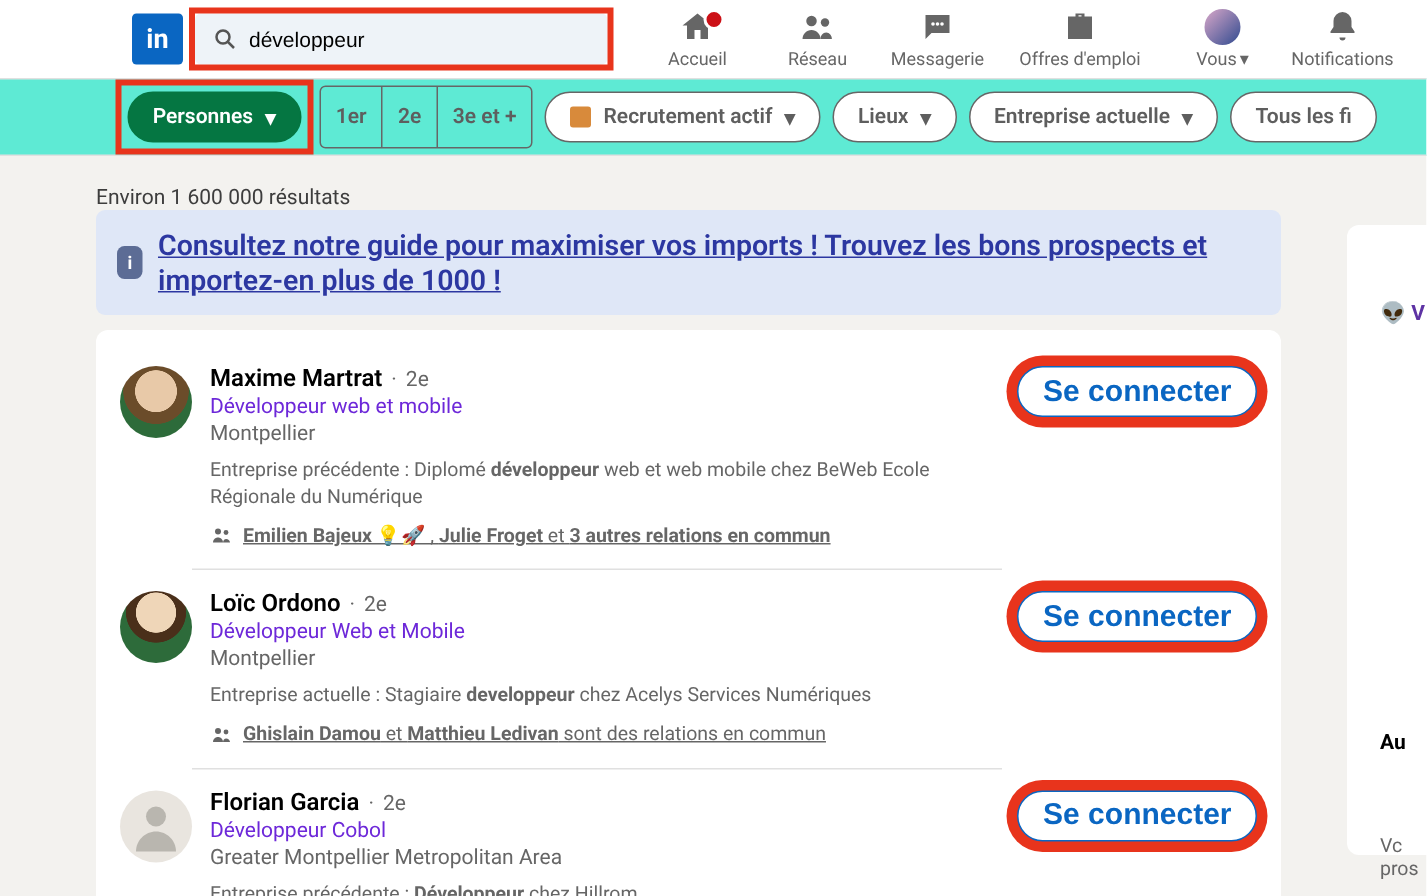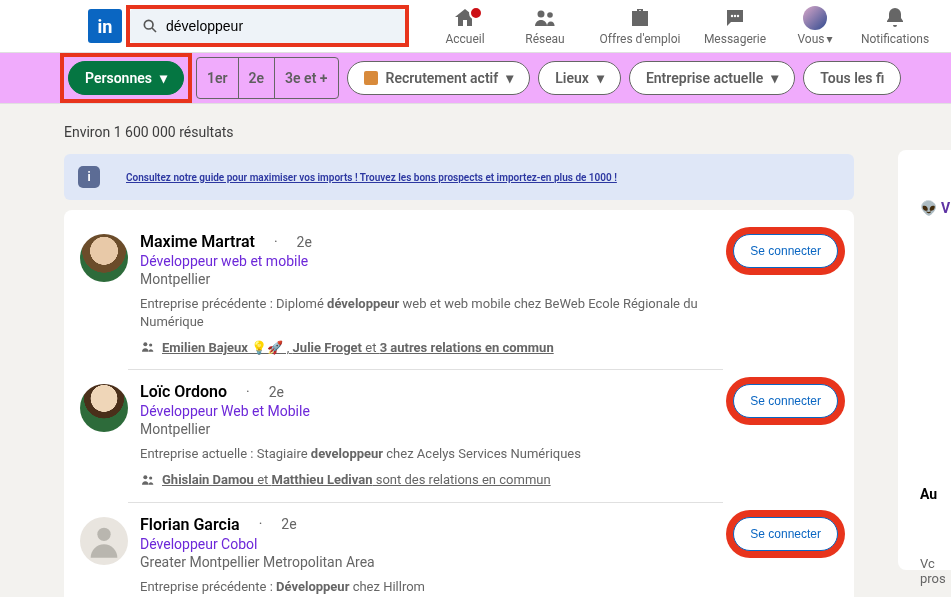--- a/index.html
+++ b/index.html
@@ -13,55 +13,55 @@
   .search-icon-pos { position: absolute; left: 12px; top: 9px; }
   .nav-spacer { flex: 1; }
   .nav-item { width: 80px; display: flex; flex-direction: column; align-items: center; color: #666; font-size: 12px; position: relative; }
   .nav-item.wide { width: 110px; }
   .nav-icon-w { width: 24px; height: 24px; margin-bottom: 2px; display:flex; align-items:center; justify-content:center; }
   .notif-dot { position: absolute; top: 0; right: 22px; width: 14px; height: 14px; background: #cc1016; border-radius: 50%; border: 2px solid #fff; }
   .avatar-sm { width: 24px; height: 24px; border-radius: 50%; background: linear-gradient(135deg,#d9a8c9,#304a8f); }
   .caret-sm { display:inline-block; margin-left:2px; }
 
   
-  .filterbar { height: 52px; display: flex; align-items: center; gap: 8px; padding: 0 16px 0 64px; border-top: 1px solid #e0e0e0; border-bottom: 1px solid #e0e0e0; background:#f0abfc; }
+  .filterbar { height: 52px; display: flex; align-items: center; gap: 8px; padding: 0 16px 0 64px; border-top: 1px solid #e0e0e0; border-bottom: 1px solid #e0e0e0; background:#5eead4;justify-content:center; }
   .pill { height: 34px; display: inline-flex; align-items: center; padding: 0 16px; border: 1px solid #666; border-radius: 17px; font-weight: 600; color: #5e5e5e; background:#fff; white-space: nowrap; }
   .pill.primary { background: #057642; color: #fff; border-color: #057642; }
   .seggroup { display: inline-flex; border: 1px solid #666; border-radius: 4px; overflow: hidden; height: 42px; }
   .seg { padding: 0 10px; display: inline-flex; align-items: center; font-weight: 600; color: #5e5e5e; border-right: 1px solid #666; }
   .seg:last-child { border-right: none; }
   .recruit-sq { width: 14px; height: 14px; background: #d88a3b; display:inline-block; margin-right: 8px; border-radius:2px; }
   .caret { margin-left: 8px; }
 
   
   .page-bg { background: #f3f2ef; padding: 20px 0 0 64px; min-height: 520px; }
-  .results-count { font-size: 14px; color: #3d3d3d; margin-bottom: 14px; }
+  .results-count { font-size: 14px; color: #3d3d3d; }
   .main-col { width: 790px; }
   .guide-banner { background: #dfe7f7; border-radius: 6px; padding: 12px 14px; display: flex; align-items: center; gap: 10px; margin-bottom: 10px; width:790px; }
   .guide-icon { width: 22px; height: 22px; background: #5c6c95; border-radius: 5px; color:#fff; font-size:12px; font-weight:700; display:flex; align-items:center; justify-content:center; }
-  .guide-link { color: #2c37a1; text-decoration: underline; font-weight: 600; font-size: 10px; margin-left: 16px; }
+  .guide-link { color: #2c37a1; text-decoration: underline; font-weight: 600; font-size: 19px; }
 
   .results-card { background: #fff; border-radius: 8px; width: 790px; padding: 10px 0; }
   .result { display: flex; align-items: flex-start; padding: 12px 16px 0 16px; }
   .avatar { width: 48px; height: 48px; border-radius: 50%; flex-shrink: 0; margin-top: 2px; }
   .avatar.ph { background: #e9e5df; display:flex; align-items:center; justify-content:center; }
   .res-body { flex: 1; padding-left: 12px; border-bottom: 1px solid #e0e0e0; padding-bottom: 14px; }
   .result:last-child .res-body { border-bottom: none; }
-  .name-row { display: flex; align-items: center; gap: 19px; }
+  .name-row { display: flex; align-items: flex-end; gap: 6px; }
   .name { font-size: 16px; font-weight: 600; color: #000; }
   .dot-sep { color:#666; }
   .degree { font-size: 14px; color: #666; }
   .title { font-size: 14px; color: #6d28d9; margin-top: 2px; }
   .location { font-size: 14px; color: #666; margin-top: 2px; }
   .snippet { font-size: 13px; color: #666; margin-top: 8px; line-height: 1.4; }
   .snippet b { color:#666; }
   .insights { font-size: 13px; color: #666; margin-top: 8px; display: flex; align-items: center; gap: 6px; text-decoration: underline; }
   .insights-icon { width:16px; height:16px; }
   .connect-wrap { padding-left: 10px; padding-top: 2px; }
-  .connect-btn { border: 1px solid #0a66c2; color: #0a66c2; background:#fff; font-weight: 400; font-size: 12px; height: 34px; padding: 0 16px; border-radius: 17px; cursor:pointer; }
+  .connect-btn { border: 1px solid #0a66c2; color: #0a66c2; background:#fff; font-weight: 700; font-size: 20px; height: 34px; padding: 0 16px; border-radius: 17px; cursor:pointer; }
 
   .side-peek { position:absolute; left:898px; top: 150px; width:60px; background:#fff; border-top-left-radius:8px; border-bottom-left-radius:8px; padding: 50px 0 0 22px; height: 420px; color:#5e33a4; font-weight:700; }
   .side-peek .row2 { color:#000; font-weight:700; margin-top: 270px; }
   .side-peek .row3 { color:#666; font-weight:400; font-size:13px; margin-top: 54px; }
 
   
   .hl { outline: 4px solid #e8341c; outline-offset: 0; }
   .hl-round { box-shadow: 0 0 0 7px #e8341c; border-radius: 18px; }
 
   svg { display:block; }
@@ -95,38 +95,38 @@
     <div class="nav-icon-w">
       <svg width="24" height="24" viewBox="0 0 24 24" fill="#666">
           <circle cx="8" cy="8" r="3.5"></circle>
           <circle cx="17" cy="9" r="2.8"></circle>
           <path d="M2 20c0-3.3 2.7-6 6-6s6 2.7 6 6H2z"></path>
           <path d="M14 20c0-2.4 1.6-4.4 3.8-4.4s3.8 2 3.8 4.4h-7.6z"></path>
         </svg>
     </div>
     <span>Réseau</span>
   </div>
-  <div class="nav-item wide">
-    <div class="nav-icon-w">
-      <svg width="24" height="24" viewBox="0 0 24 24" fill="#666">
-          <path d="M9 5V3h6v2h5v15H4V5h5zm2 0h2V4.2h-2V5z"></path>
-        </svg>
-    </div>
-    <span>Offres d'emploi</span>
-  </div>
   <div class="nav-item">
     <div class="nav-icon-w">
       <svg width="24" height="24" viewBox="0 0 24 24" fill="#666">
           <path d="M4 4h16v12H8l-4 4V4z"></path>
           <circle cx="9" cy="10" r="1.2" fill="#fff"></circle>
           <circle cx="12" cy="10" r="1.2" fill="#fff"></circle>
           <circle cx="15" cy="10" r="1.2" fill="#fff"></circle>
         </svg>
     </div>
     <span>Messagerie</span>
+  </div>
+  <div class="nav-item wide">
+    <div class="nav-icon-w">
+      <svg width="24" height="24" viewBox="0 0 24 24" fill="#666">
+          <path d="M9 5V3h6v2h5v15H4V5h5zm2 0h2V4.2h-2V5z"></path>
+        </svg>
+    </div>
+    <span>Offres d'emploi</span>
   </div>
   <div class="nav-item">
     <div class="nav-icon-w">
         <div class="avatar-sm"></div>
       </div>
     <span><span>Vous</span><span class="caret-sm">▾</span></span>
   </div>
   <div class="nav-item">
     <div class="nav-icon-w">
       <svg width="24" height="24" viewBox="0 0 24 24" fill="#666">

